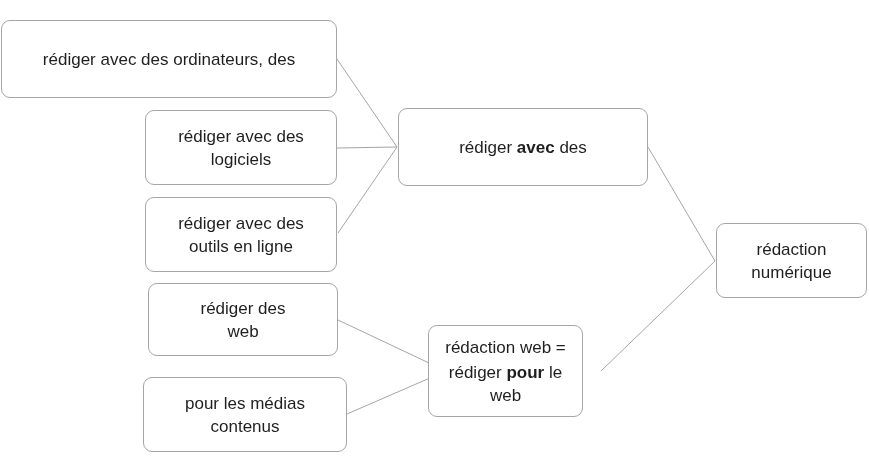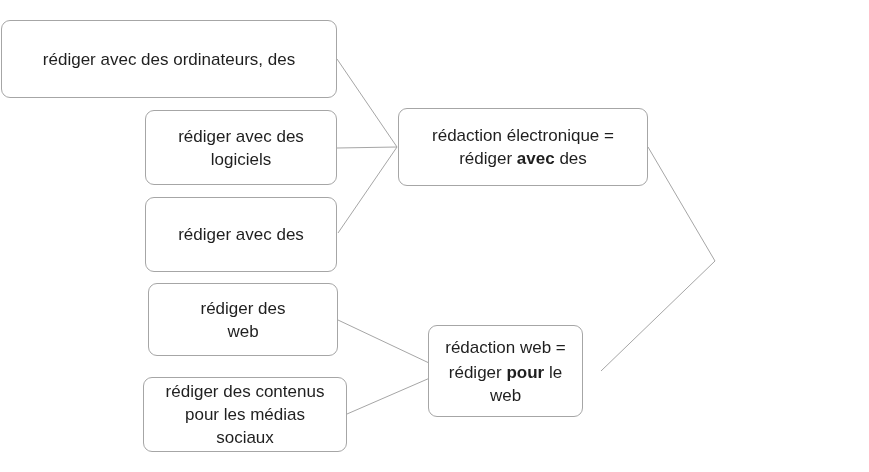--- a/index.html
+++ b/index.html
@@ -66,38 +66,41 @@
     <div class="ln">rédiger avec des ordinateurs, des</div>
   </div>
 
   <div class="node" style="left:145px; top:110px; width:192px; height:75px;">
     <div class="ln">rédiger avec des</div>
     <div class="ln">logiciels</div>
   </div>
 
   <div class="node" style="left:145px; top:197px; width:192px; height:75px;">
     <div class="ln">rédiger avec des</div>
+    <div class="ln">outils en ligne</div>
   </div>
 
   <div class="node" style="left:148px; top:283px; width:190px; height:73px;">
     <div class="ln">rédiger des</div>
     <div class="ln">web</div>
   </div>
 
   <div class="node" style="left:143px; top:377px; width:204px; height:75px;">
-    <div class="ln">rédiger des contenus</div>
     <div class="ln">pour les médias</div>
-    <div class="ln">sociaux</div>
+    <div class="ln">contenus</div>
   </div>
 
   <div class="node" style="left:398px; top:108px; width:250px; height:78px;">
-    <div class="ln">rédaction électronique =</div>
     <div class="ln"><span>rédiger </span><b>avec</b><span> des</span></div>
   </div>
 
   <div class="node" style="left:428px; top:325px; width:155px; height:92px;">
     <div class="ln">rédaction web =</div>
     <div class="ln para-gap"><span>rédiger </span><b>pour</b><span> le</span></div>
     <div class="ln">web</div>
   </div>
 
+  <div class="node" style="left:716px; top:223px; width:151px; height:75px;">
+    <div class="ln">rédaction</div>
+    <div class="ln">numérique</div>
+  </div>
 
 </div>
 
 </body></html>

